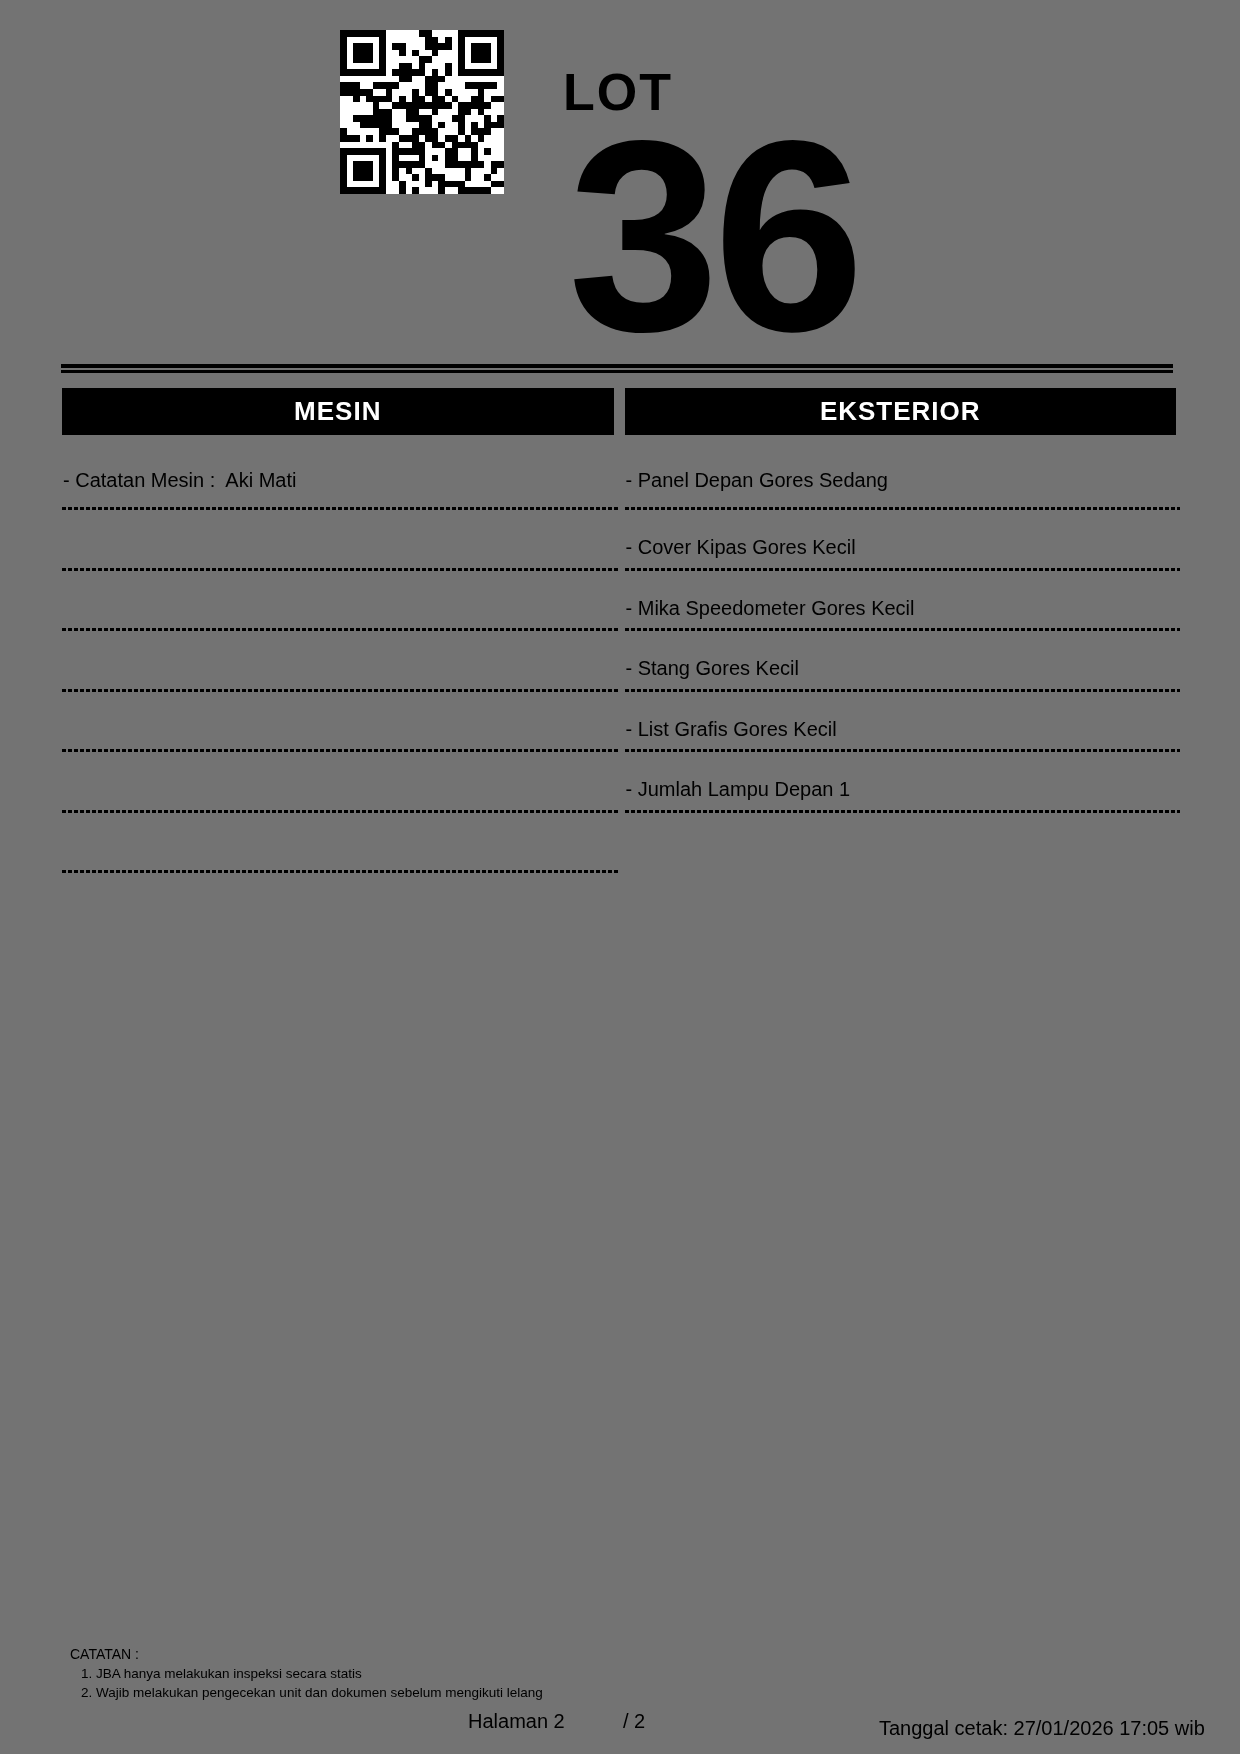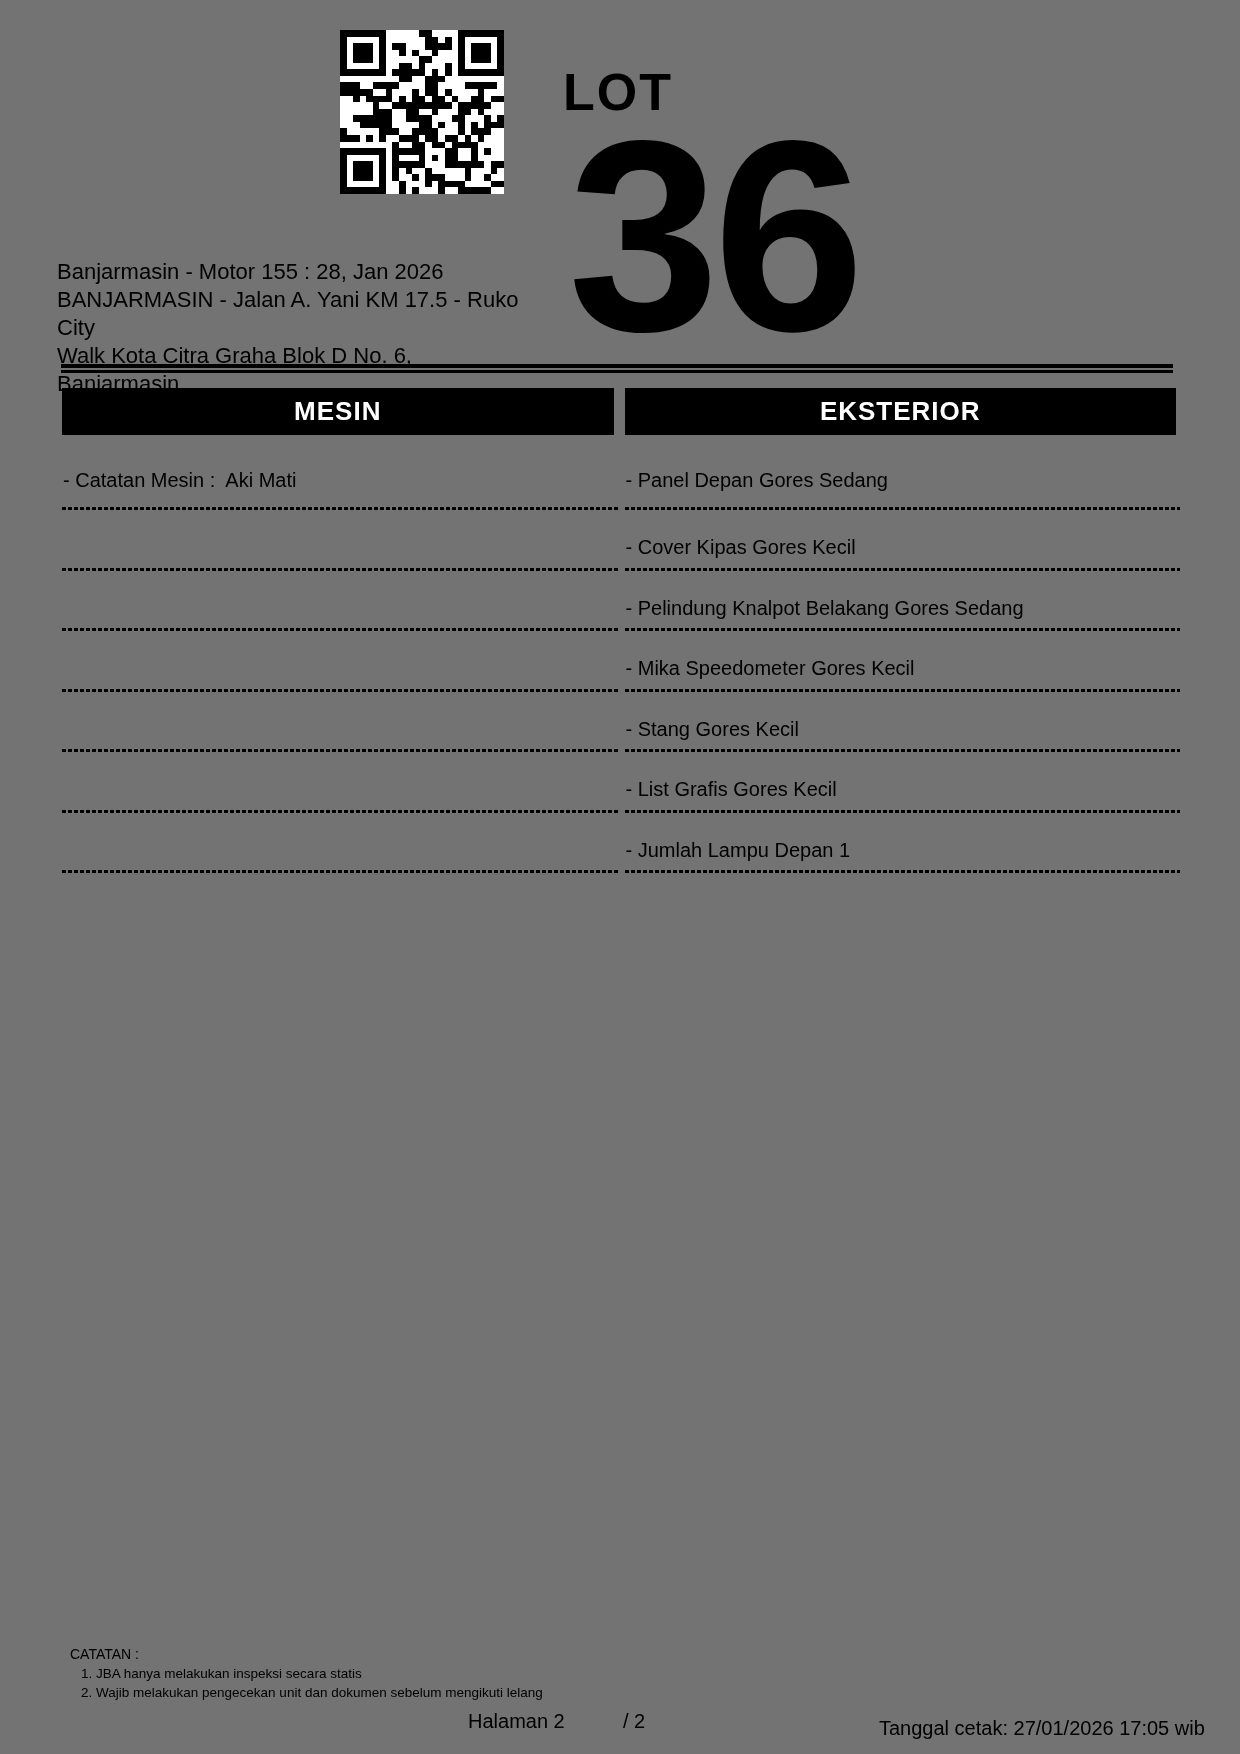--- a/index.html
+++ b/index.html
@@ -267,25 +267,20 @@
         <rect x="21" y="24" width="1" height="1" fill="#000"></rect>
         <rect x="22" y="24" width="1" height="1" fill="#000"></rect>
         <rect x="17" y="17" width="4" height="4" fill="#000"></rect>
         <rect x="18" y="18" width="2" height="2" fill="#fff"></rect>
       </svg>
   </div>
 
   <div class="lot-label">LOT</div>
   <div class="lot-number">36</div>
 
-  <div class="auction-header">
-    <div>Banjarmasin - Motor 155 : 28, Jan 2026</div>
-    <div>BANJARMASIN - Jalan A. Yani KM 17.5 - Ruko City</div>
-    <div>Walk Kota Citra Graha Blok D No. 6, Banjarmasin,</div>
-  </div>
 
   <div class="double-rule"></div>
 
   <div class="table">
 
     <div class="col">
       <div class="col-header">MESIN</div>
       <div class="row first">
           <span class="row-text">- Catatan Mesin :  Aki Mati</span>
         </div>
@@ -309,23 +304,20 @@
         </div>
     </div>
 
     <div class="col">
       <div class="col-header">EKSTERIOR</div>
       <div class="row first">
           <span class="row-text">- Panel Depan Gores Sedang</span>
         </div>
       <div class="row">
           <span class="row-text">- Cover Kipas Gores Kecil</span>
-        </div>
-      <div class="row">
-          <span class="row-text">- Pelindung Knalpot Belakang Gores Sedang</span>
         </div>
       <div class="row">
           <span class="row-text">- Mika Speedometer Gores Kecil</span>
         </div>
       <div class="row">
           <span class="row-text">- Stang Gores Kecil</span>
         </div>
       <div class="row">
           <span class="row-text">- List Grafis Gores Kecil</span>
         </div>

